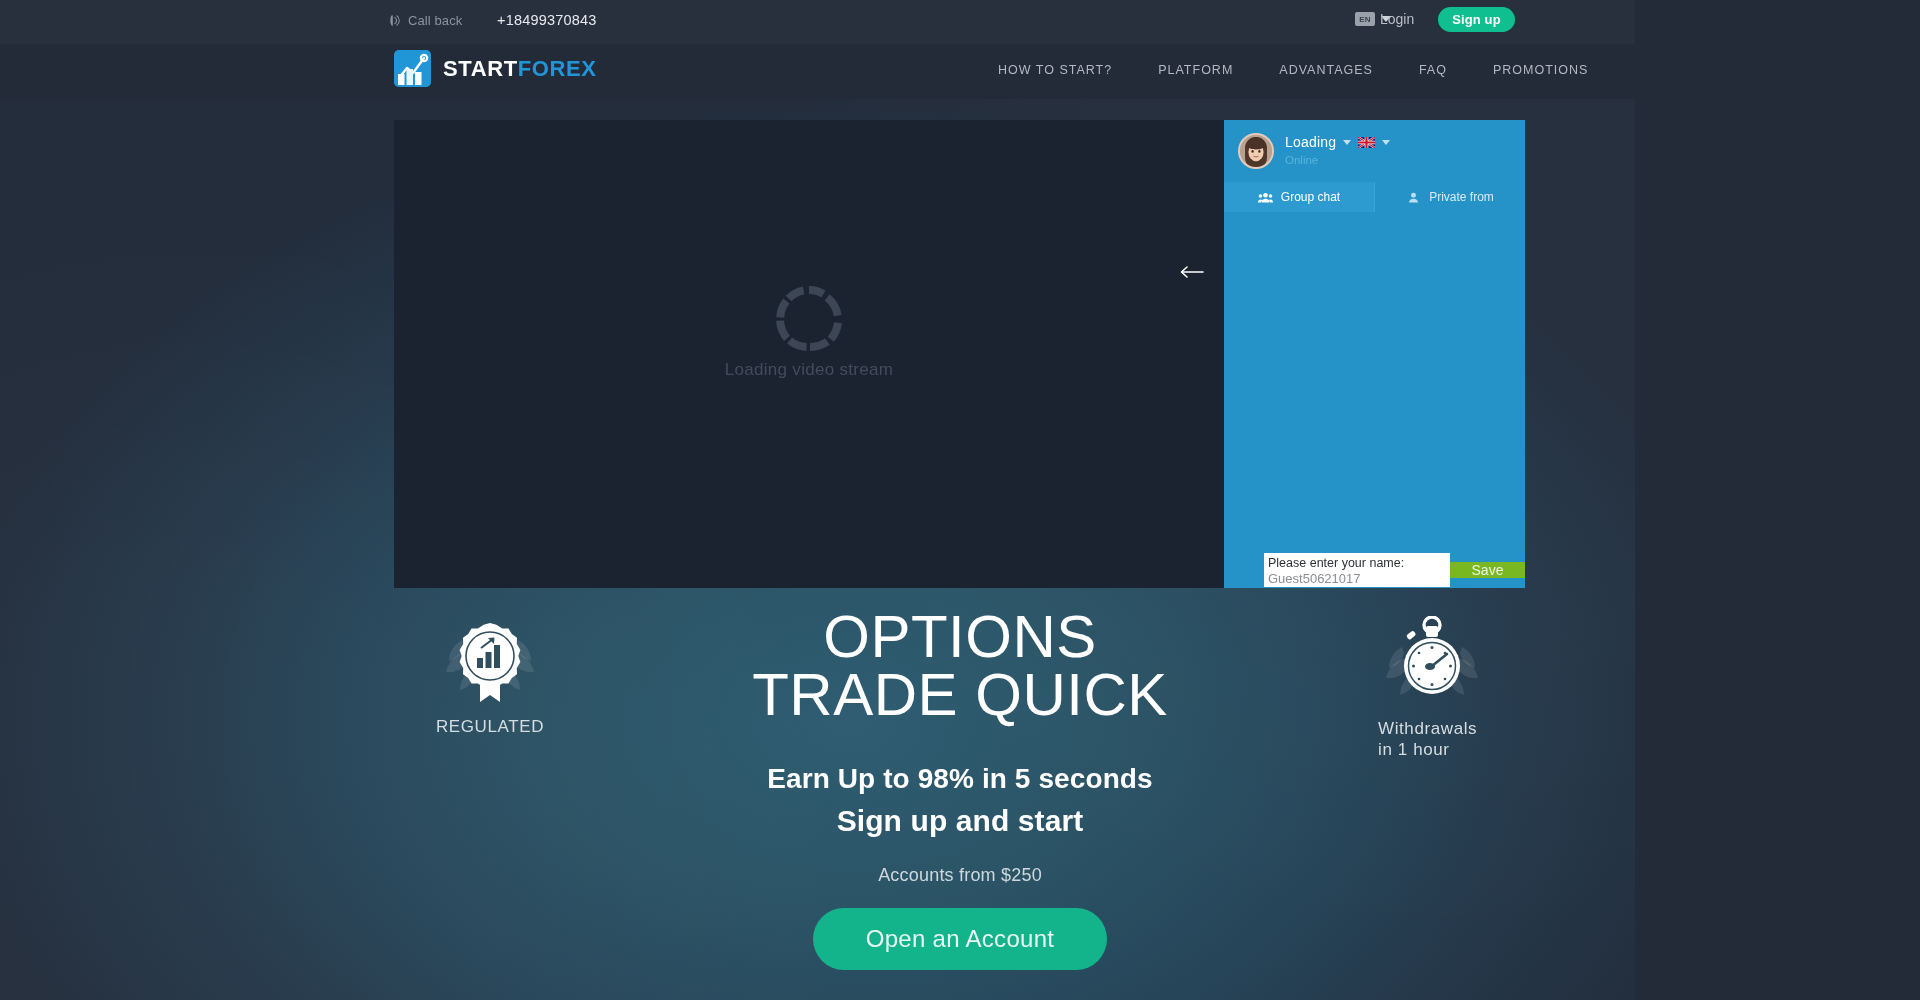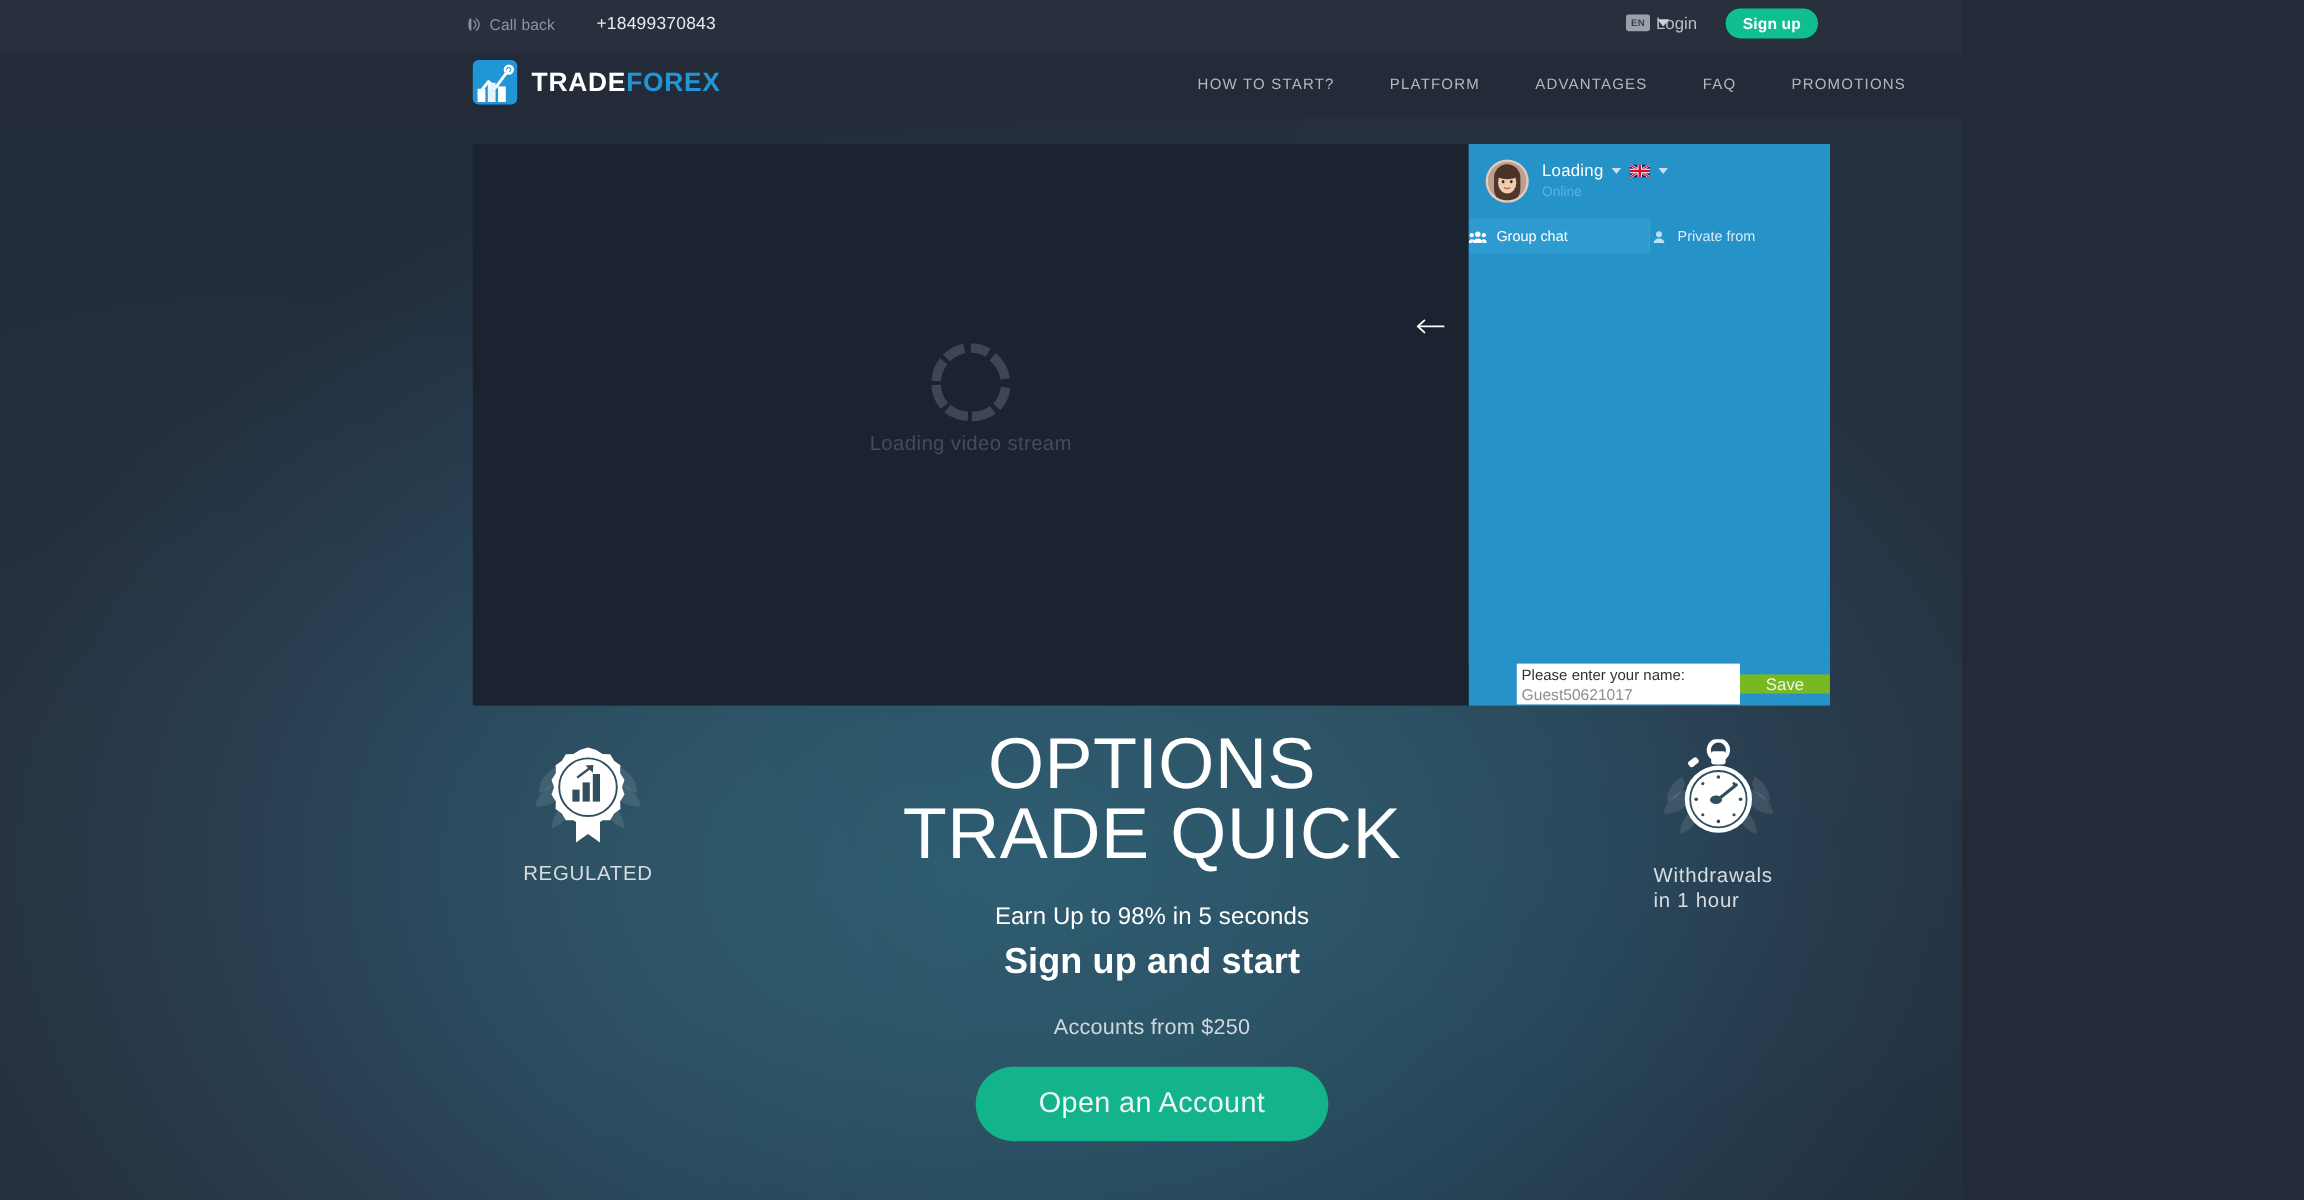--- a/index.html
+++ b/index.html
@@ -170,21 +170,21 @@
   }
   .flag-uk { width: 17px; height: 11px; display: block; cursor: pointer; }
   .agent-status {
     font-size: 11.5px; color: #5ab4dd; margin-top: 1px;
   }
   .chat-tabs {
     height: 30px; flex: 0 0 30px;
     display: flex;
   }
   .chat-tab {
-    flex: 1; display: flex; align-items: center; 
+    flex: 1; display: flex; align-items: center; justify-content: center;
     gap: 8px; cursor: pointer;
     font-size: 12px; color: #d7ecf7;
   }
   .chat-tab.active { background: #2d9bd0; color: #ffffff; }
   .chat-tab.inactive { background: #2592c8; border-left: 1px solid #3ea2d2; }
   .tab-icon { width: 15px; height: 13px; display: block; }
   .chat-body { flex: 1; background: #2592c8; }
   .chat-footer {
     height: 36px; flex: 0 0 36px;
     display: flex; align-items: center; margin-left: 40px;
@@ -226,22 +226,22 @@
   }
   .hero-center {
     position: absolute; left: 0; right: 0; top: 20px;
     text-align: center;
   }
   .hero-title {
     font-size: 60px; line-height: 58px; font-weight: 300;
     color: #ffffff; letter-spacing: .5px;
   }
   .hero-sub1 {
-    margin-top: 29px;
-    font-size: 20px; font-weight: normal; color: #ffffff; letter-spacing: .1px;
+    margin-top: 39px;
+    font-size: 28px; font-weight: bold; color: #ffffff; letter-spacing: .1px;
   }
   .hero-sub2 {
     margin-top: 9px;
     font-size: 30px; font-weight: bold; color: #ffffff; letter-spacing: .1px;
   }
   .hero-note {
     margin-top: 27px;
     font-size: 18px; color: #cfd8dd; letter-spacing: .2px;
   }
   .cta-wrap { margin-top: 22px; display: flex; justify-content: center; }
@@ -290,21 +290,21 @@
         <svg width="37" height="37" viewBox="0 0 37 37">
           <rect width="37" height="37" rx="5" fill="#2196d6"></rect>
           <path d="M5 28 L13 18 L19 23 L30 8" stroke="#ffffff" stroke-width="2.4" fill="none" stroke-linecap="round" stroke-linejoin="round"></path>
           <circle cx="30" cy="8" r="3.2" fill="none" stroke="#ffffff" stroke-width="2.2"></circle>
           <rect x="4" y="24" width="6.5" height="11" fill="#ffffff"></rect>
           <rect x="12.5" y="19" width="6.5" height="16" fill="#e9f4fb"></rect>
           <rect x="21" y="22" width="6.5" height="13" fill="#ffffff"></rect>
         </svg>
       </span>
       <span class="logo-text">
-        <span class="logo-vide">TRADE</span><span class="logo-forex">FOREX</span>
+        <span class="logo-vide">START</span><span class="logo-forex">FOREX</span>
       </span>
     </div>
 
     <div class="nav-links">
       <span class="nav-link">HOW TO START?</span>
       <span class="nav-link">PLATFORM</span>
       <span class="nav-link">ADVANTAGES</span>
       <span class="nav-link">FAQ</span>
       <span class="nav-link">PROMOTIONS</span>
     </div>

